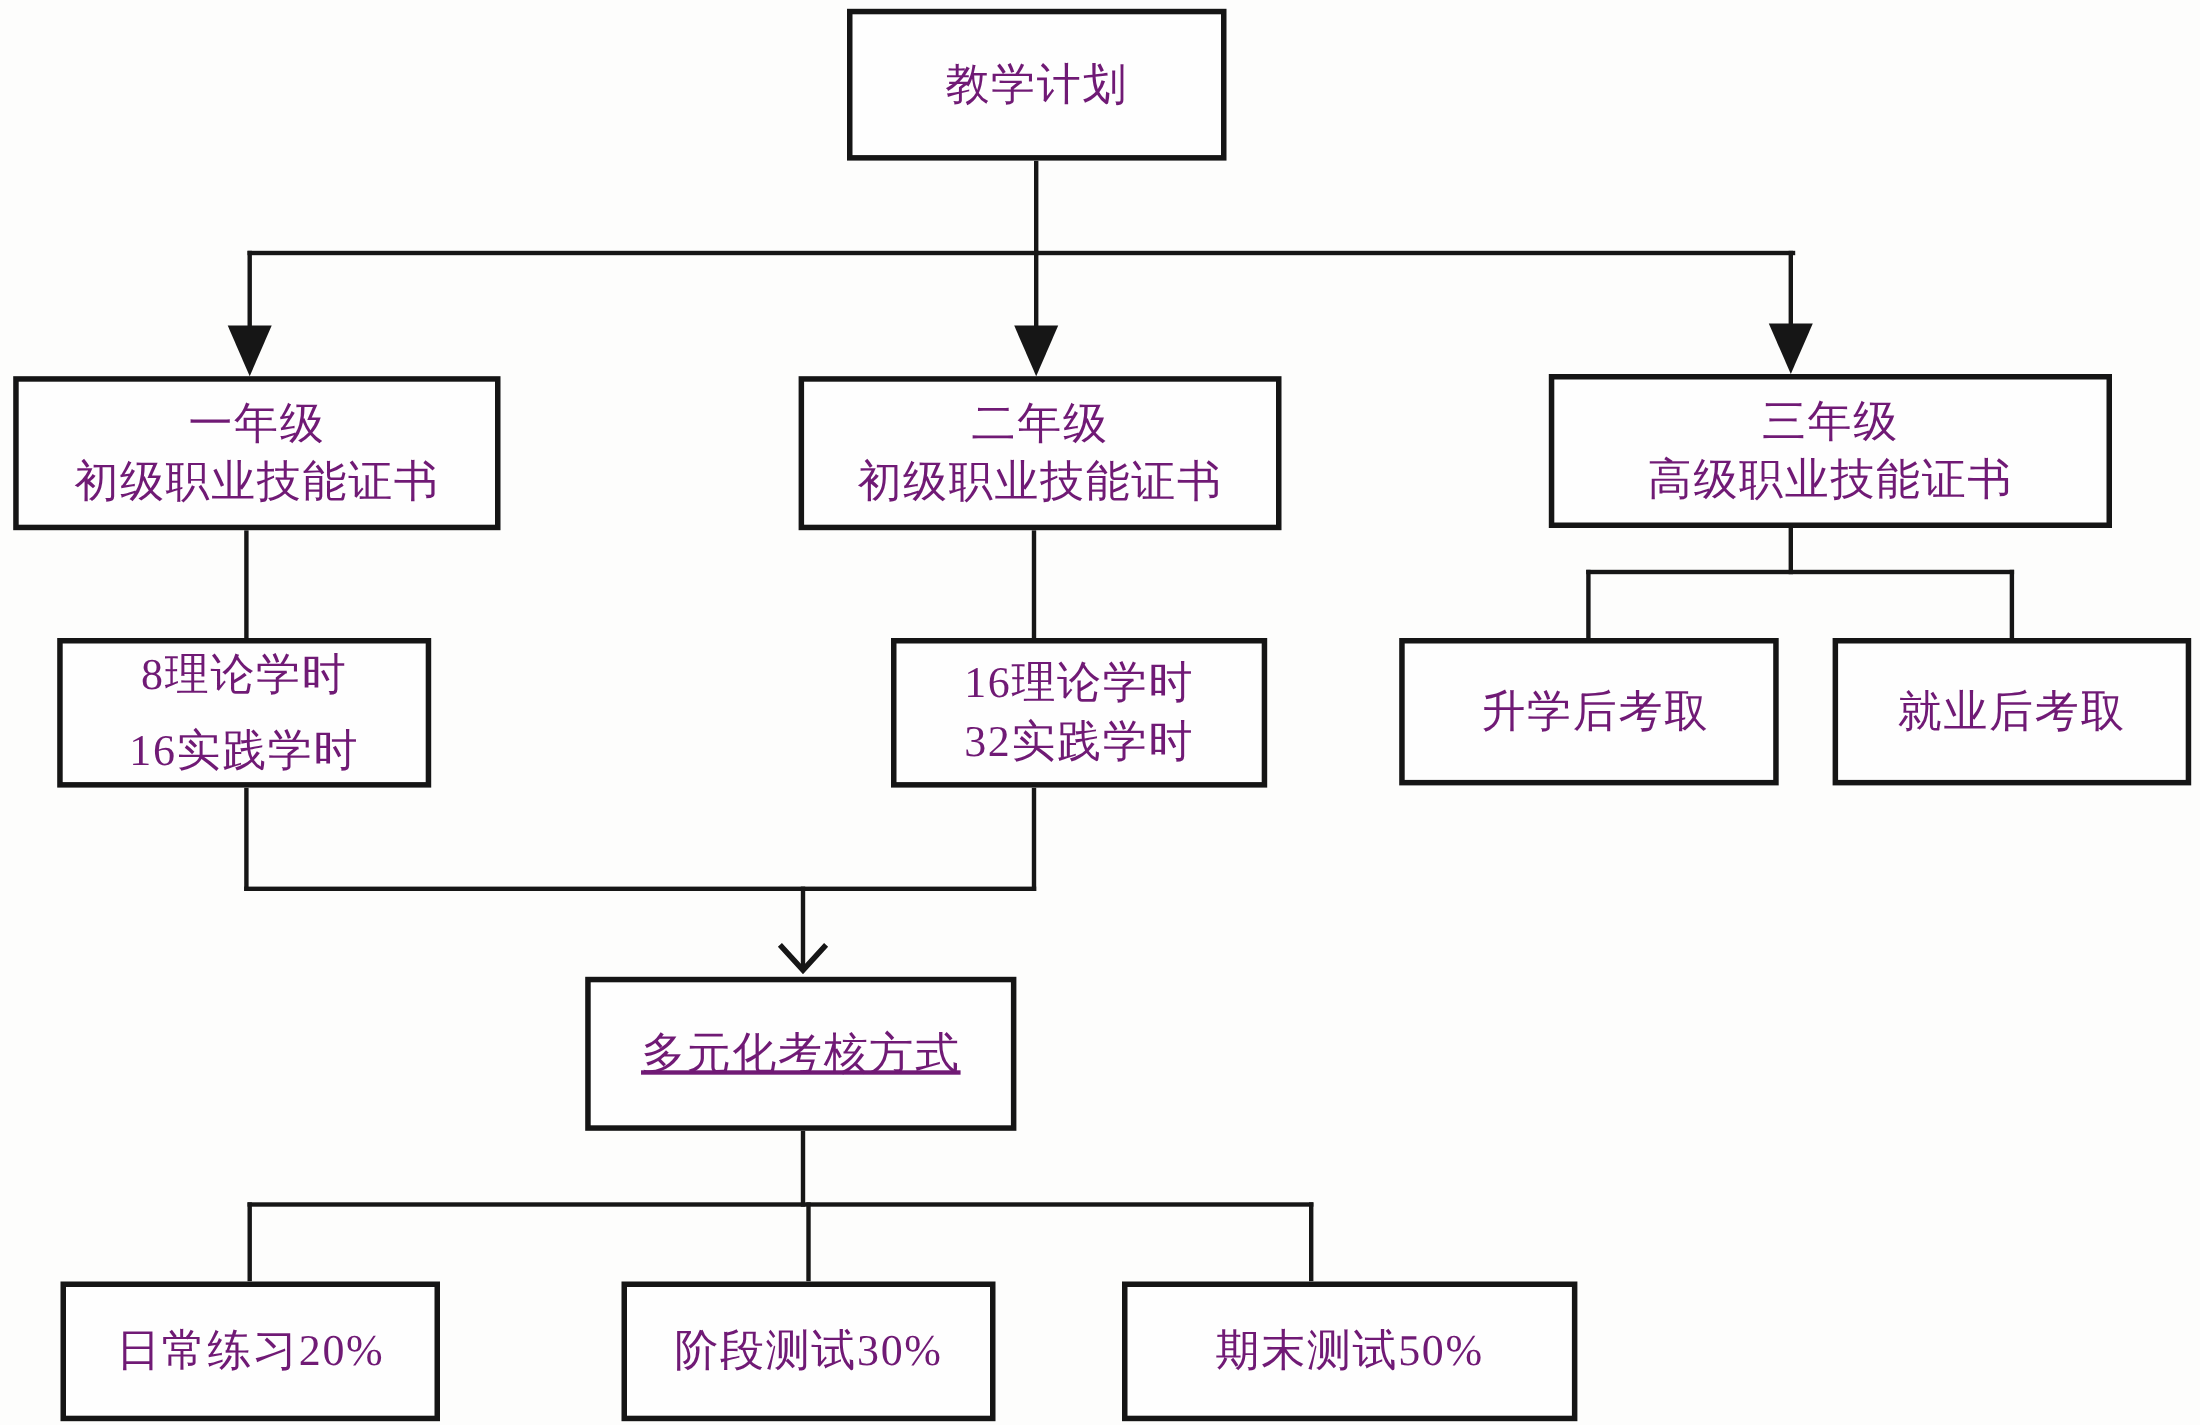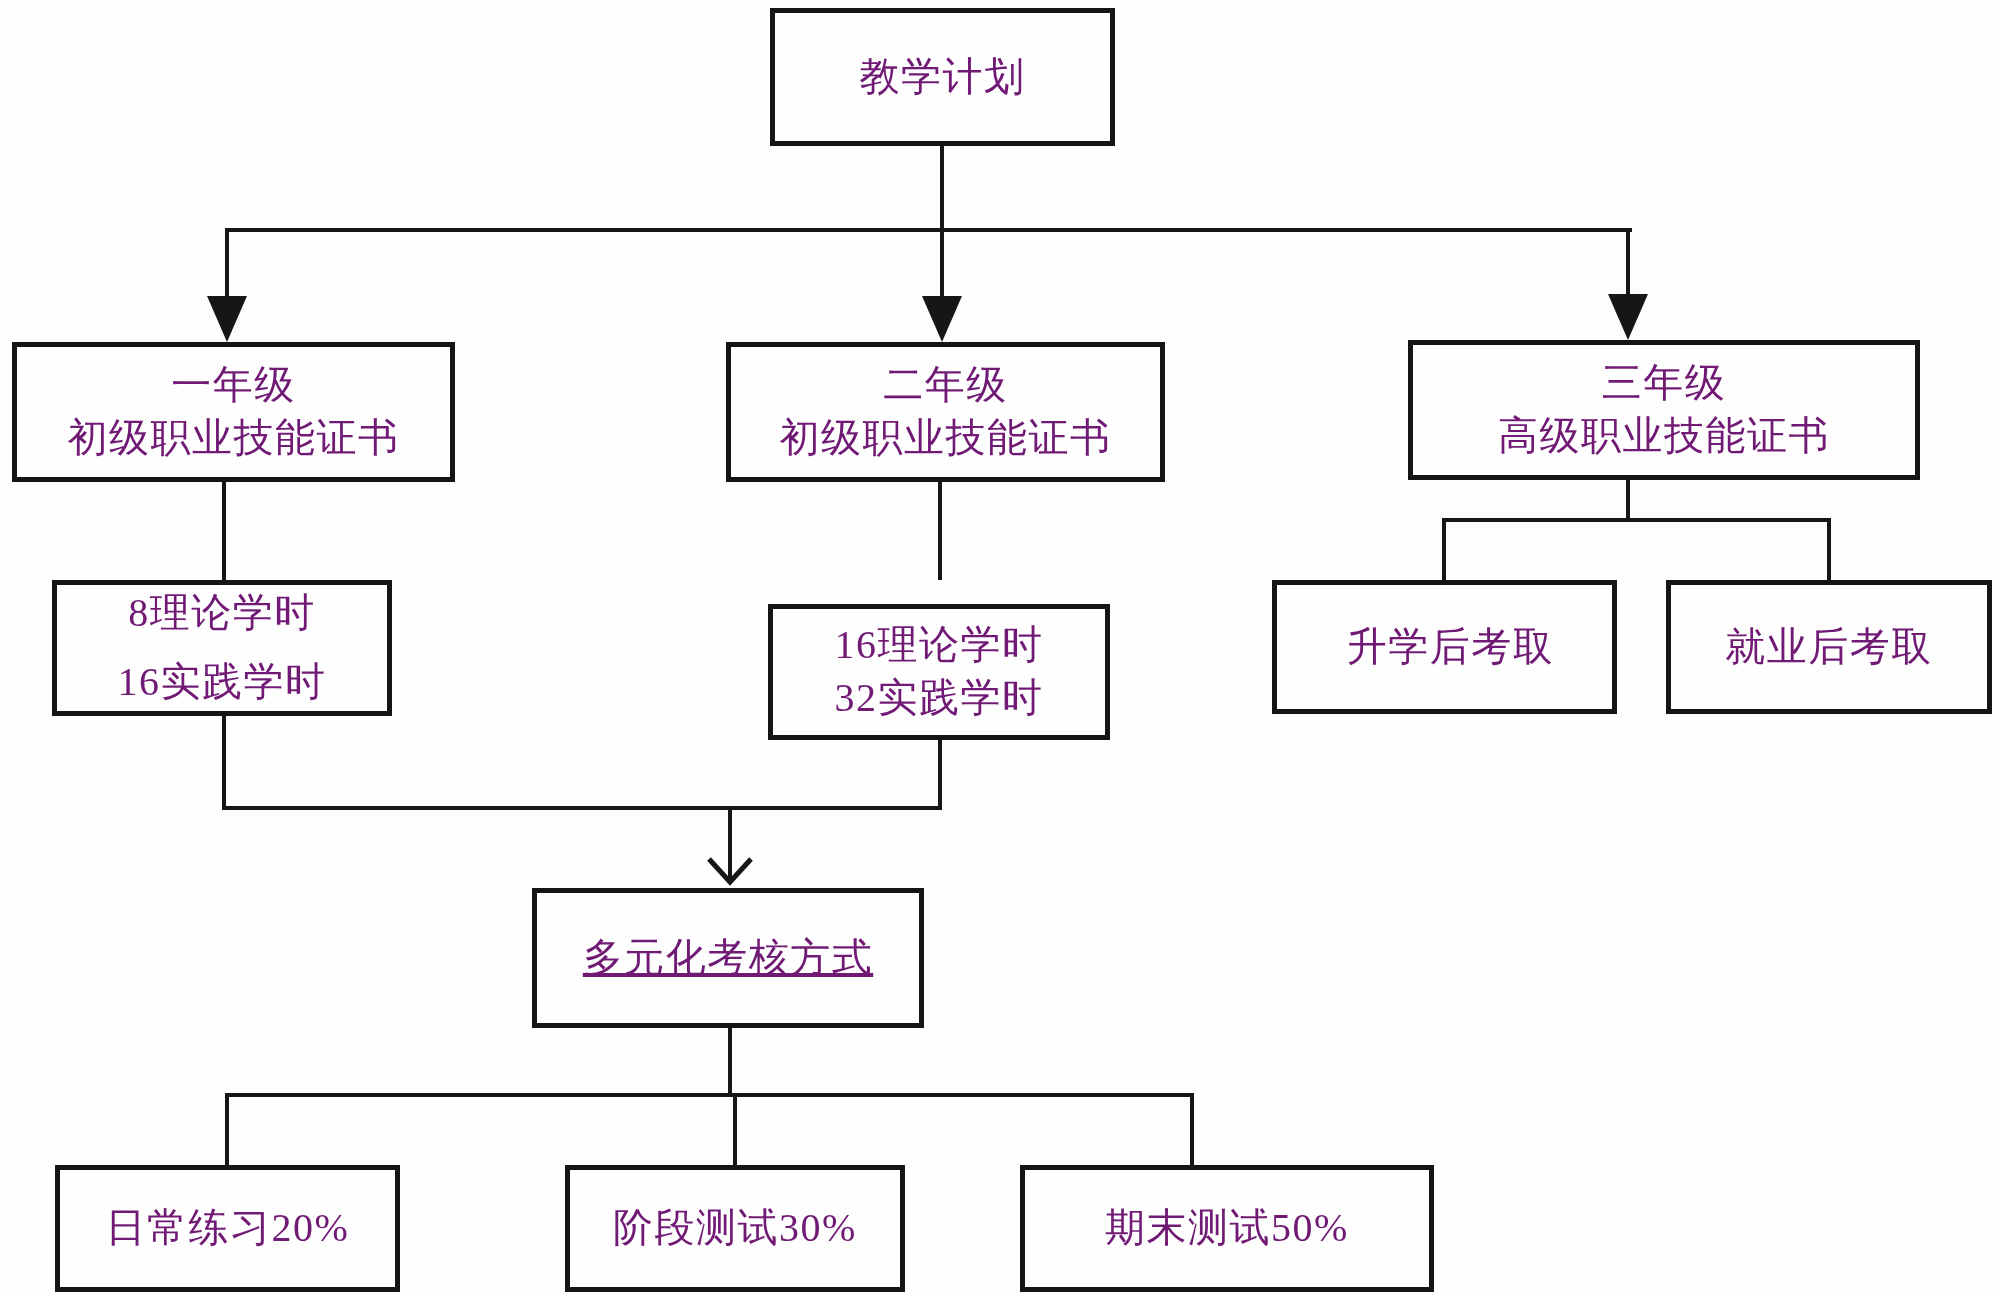--- a/index.html
+++ b/index.html
@@ -100,21 +100,21 @@
   <div class="node" style="left:1408px;top:340px;width:512px;height:140px;">
     <span>三年级</span>
     <span>高级职业技能证书</span>
   </div>
 
   <div class="node" style="left:52px;top:580px;width:340px;height:136px;gap:16px;">
     <span>8理论学时</span>
     <span>16实践学时</span>
   </div>
 
-  <div class="node" style="left:768px;top:580px;width:342px;height:136px;margin-top:24px;">
+  <div class="node" style="left:810px;top:580px;width:342px;height:136px;">
     <span>16理论学时</span>
     <span>32实践学时</span>
   </div>
 
   <div class="node" style="left:1272px;top:580px;width:345px;height:134px;padding-left:12px;">
     <span>升学后考取</span>
   </div>
 
   <div class="node" style="left:1666px;top:580px;width:326px;height:134px;">
     <span>就业后考取</span>

